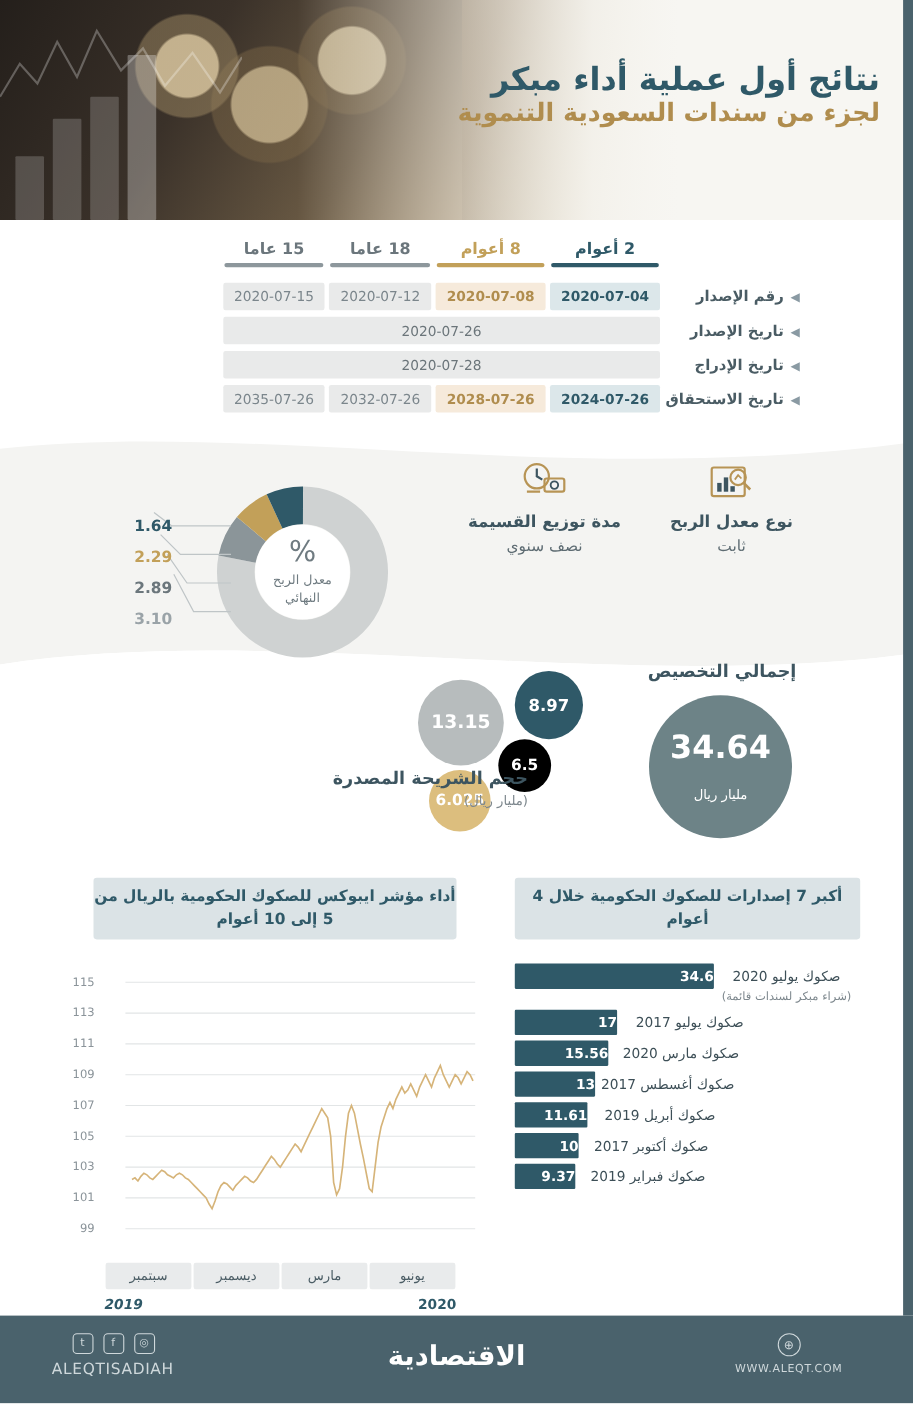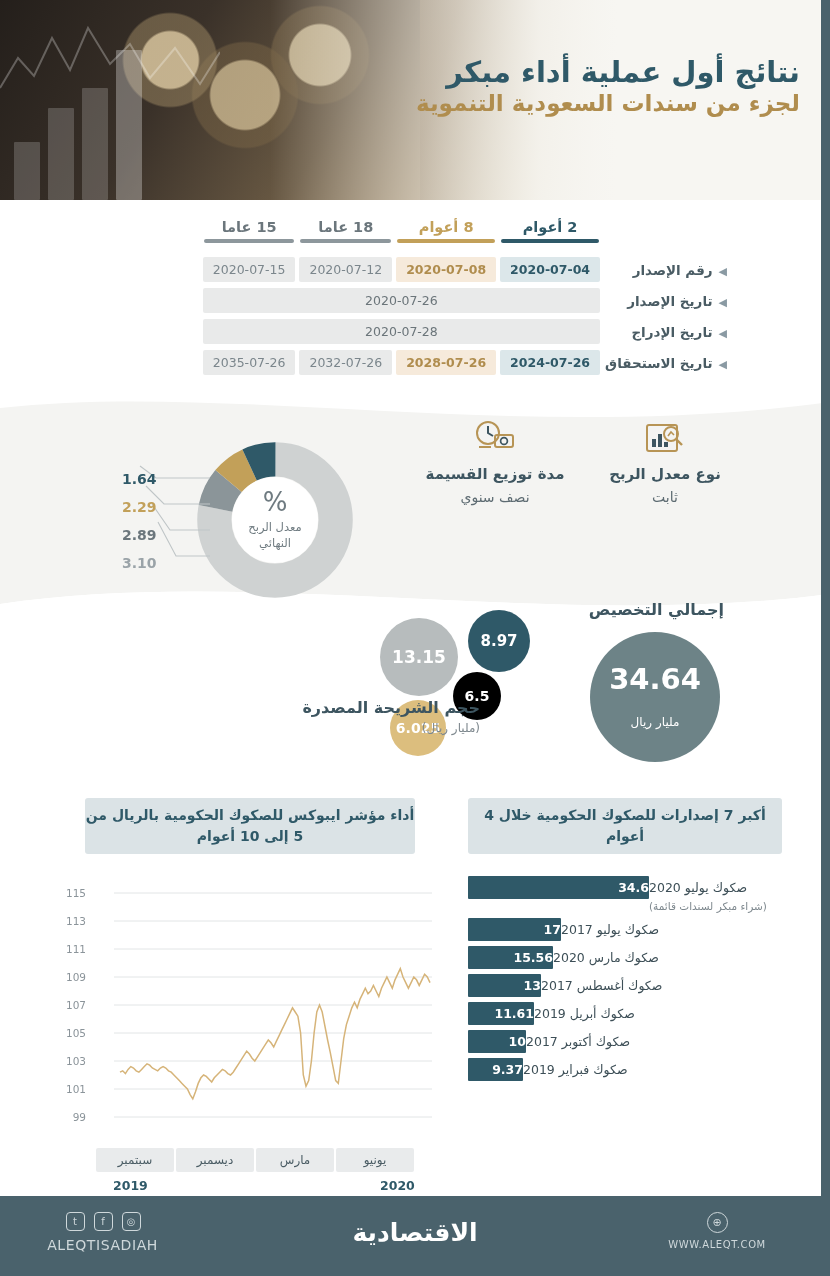--- a/index.html
+++ b/index.html
@@ -120,21 +120,21 @@
   
   .lchart{position:absolute;left:60px;top:875px;width:380px;height:270px;}
   .ytick{position:absolute;font-size:10.5px;color:#8b949a;text-align:right;width:26px;}
   .months{position:absolute;left:95px;top:1148px;width:320px;display:flex;}
   .mcell{flex:1;text-align:center;font-size:12px;color:#4a5c64;background:#e9ebec;padding:5px 0;margin:0 1px;border-radius:2px;}
   .yearlab{position:absolute;font-size:12.5px;font-weight:bold;color:#2f5968;top:1178px;}
 
   
   .bars{position:absolute;left:468px;top:876px;width:314px;}
   .barrow{display:flex;align-items:flex-start;justify-content:flex-end;direction:rtl;margin-bottom:5px;}
-  .barlbl{font-size:12.5px;color:#3d4f57;text-align:left;width:132px;padding-top:4px;line-height:1.35;}
+  .barlbl{font-size:12.5px;color:#3d4f57;text-align:center;width:132px;padding-top:4px;line-height:1.35;}
   .barlbl .sub{display:block;font-size:10.5px;color:#7e888e;margin-top:2px;}
   .bar{
     height:23px;background:#2f5968;color:#fff;font-size:12.5px;font-weight:bold;
     display:flex;align-items:center;justify-content:flex-start;padding-left:7px;border-radius:1px;
   }
 
   
   .footer{position:absolute;left:0;top:1196px;width:830px;height:80px;background:#4a626c;}
   .foot-logo{
     position:absolute;left:50%;transform:translateX(-50%);top:1218px;
@@ -331,21 +331,21 @@
     <div class="ytick" style="left:0;top:208px;">101</div>
     <div class="ytick" style="left:0;top:236px;">99</div>
   </div>
 
   <div class="months">
     <div class="mcell">يونيو</div>
     <div class="mcell">مارس</div>
     <div class="mcell">ديسمبر</div>
     <div class="mcell">سبتمبر</div>
   </div>
-  <div class="yearlab" style="left:113px;">2019</div>
+  <div class="yearlab" style="left:95px;font-style:italic;">2019</div>
   <div class="yearlab" style="left:380px;">2020</div>
 
   <div class="bars">
     <div class="barrow">
       <div class="barlbl">
         <span>صكوك يوليو 2020</span>
         <span class="sub">(شراء مبكر لسندات قائمة)</span>
       </div>
       <div class="bar" style="width:174px;">34.6</div>
     </div>

